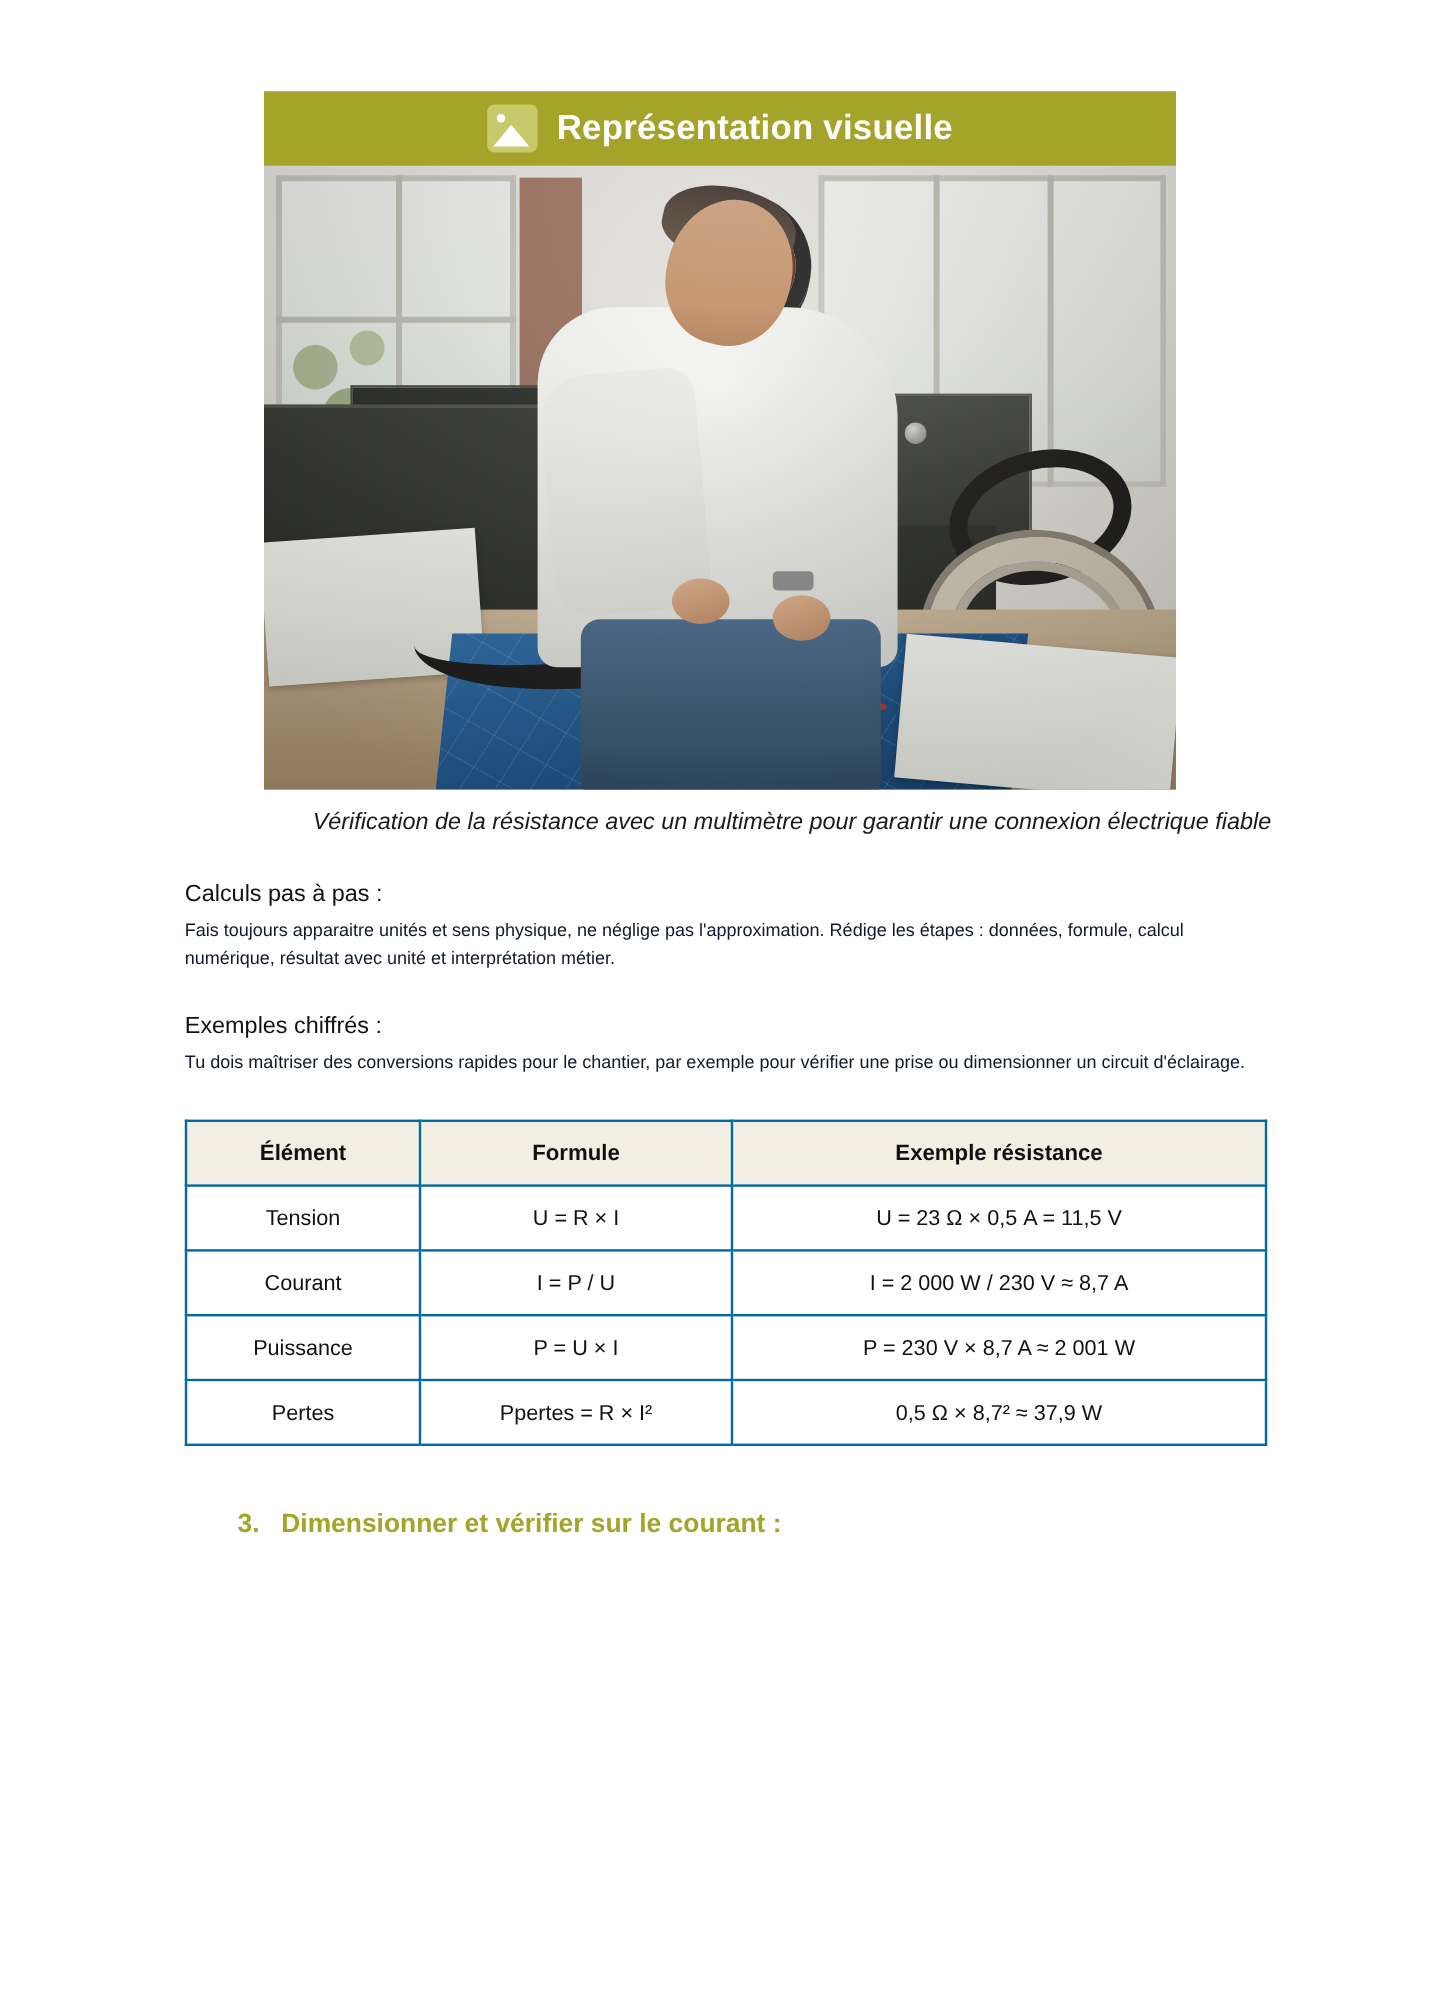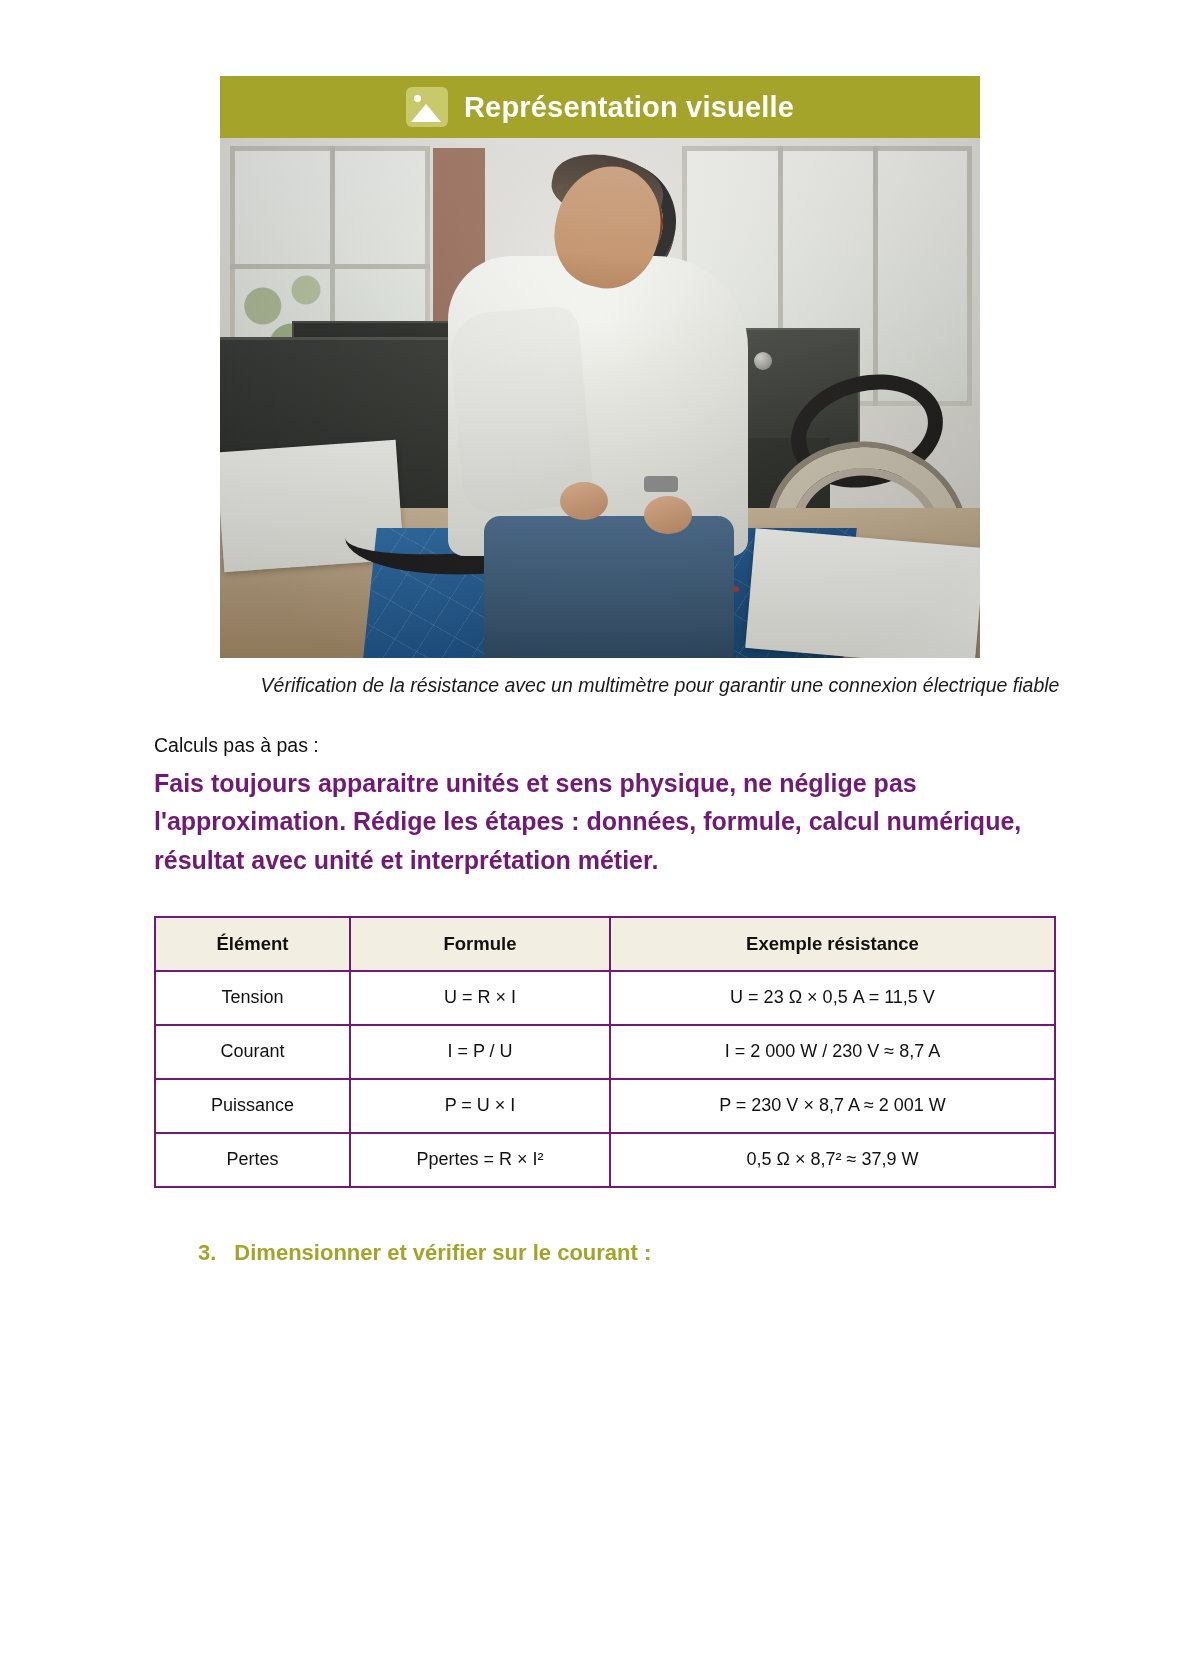--- a/index.html
+++ b/index.html
@@ -377,35 +377,34 @@
   }
   .sec { margin-top: 34px; }
   .sec-head {
     font-size: 19.5px;
     font-weight: normal;
     color: #111111;
     margin-bottom: 7px;
   }
   .sec-head.green { color: #10a04b; }
   .sec-body {
-    font-size: 25px;
+    font-size: 15px;
     line-height: 1.55;
-    color: #701a75;
-    font-weight: bold;
+    color: #0f172a;
   }
 
   
   .tbl-wrap { margin-top: 36px; }
   table.calc {
     border-collapse: collapse;
     width: 900px;
     table-layout: fixed;
   }
   table.calc th, table.calc td {
-    border: 2px solid #701a75;
+    border: 2px solid #0369a1;
     padding: 14px 14px;
     font-size: 18px;
     vertical-align: middle;
     height: 24px;
   }
   table.calc th {
     background: #f2efe2;
     text-align: center;
     font-weight: bold;
     font-size: 18.5px;
@@ -504,20 +503,24 @@
     <div class="caption">Vérification de la résistance avec un multimètre pour garantir une connexion électrique fiable</div>
   </div>
 
   <div class="content">
 
     <div class="sec">
       <div class="sec-head">Calculs pas à pas :</div>
       <div class="sec-body">Fais toujours apparaitre unités et sens physique, ne néglige pas l'approximation. Rédige les étapes : données, formule, calcul numérique, résultat avec unité et interprétation métier.</div>
     </div>
 
+    <div class="sec">
+      <div class="sec-head">Exemples chiffrés :</div>
+      <div class="sec-body">Tu dois maîtriser des conversions rapides pour le chantier, par exemple pour vérifier une prise ou dimensionner un circuit d'éclairage.</div>
+    </div>
 
     <div class="sec">
     </div>
 
     <div class="tbl-wrap">
       <table class="calc">
         <colgroup>
             <col class="c1">
             <col class="c2">
             <col class="c3">

